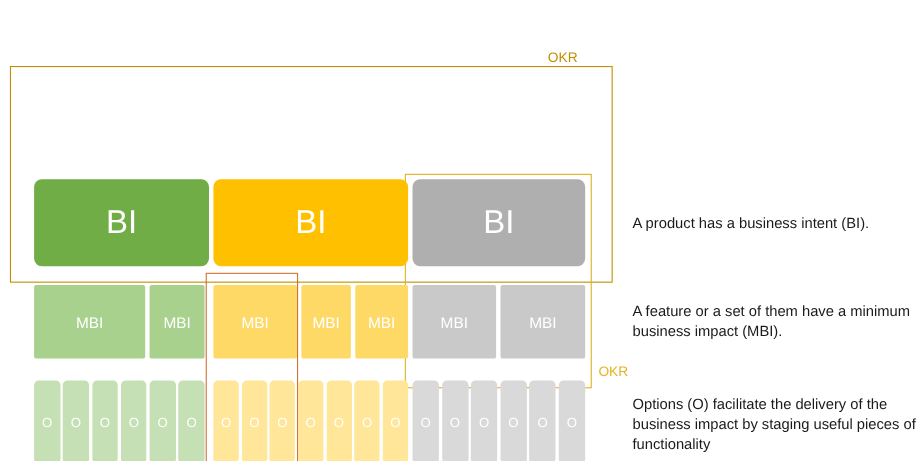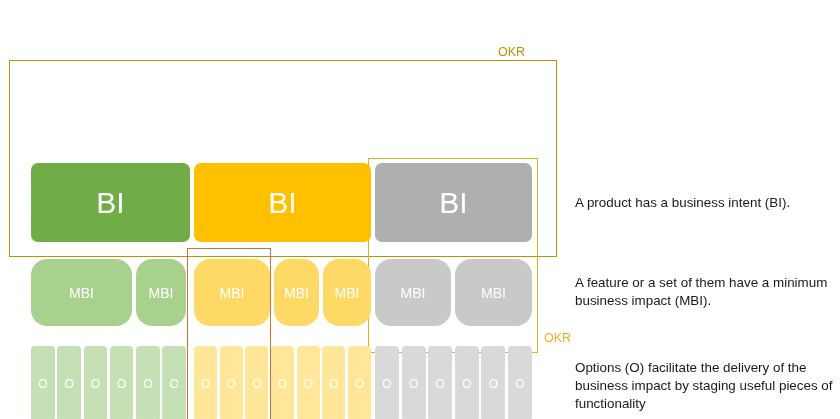--- a/index.html
+++ b/index.html
@@ -20,21 +20,21 @@
     justify-content: center;
     color: #ffffff;
     line-height: 1;
     white-space: nowrap;
   }
   .vision      { background: #44546A; font-size: 37px; font-weight: 400; letter-spacing: .5px; }
   .bi          { font-size: 30px; }
   .bi-green    { background: #70AD47; }
   .bi-yellow   { background: #FFC000; }
   .bi-gray     { background: #AFAFAF; }
-  .mbi         { font-size: 14px; border-radius: 16px; }
+  .mbi         { font-size: 14px; border-radius: 2px; }
   .mbi-green   { background: #A9D18E; }
   .mbi-yellow  { background: #FFD966; }
   .mbi-gray    { background: #C9C9C9; }
   .opt         { font-size: 12px; border-radius: 4px; }
   .opt-green   { background: #C5E0B4; }
   .opt-yellow  { background: #FFE699; }
   .opt-gray    { background: #D9D9D9; }
 
   
   .okr-rect {

